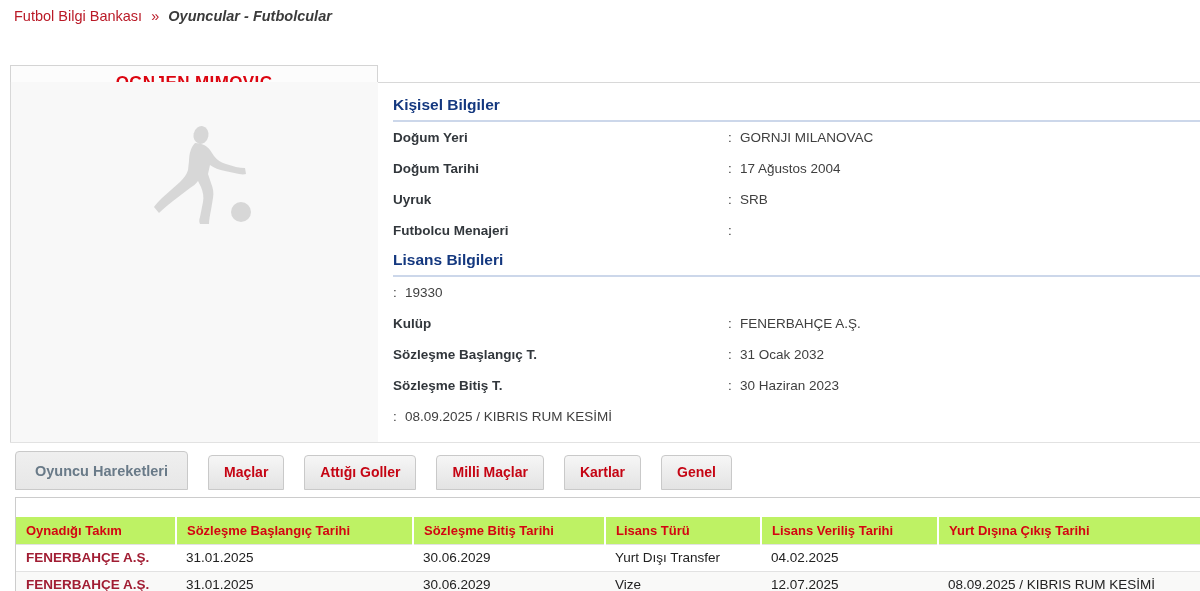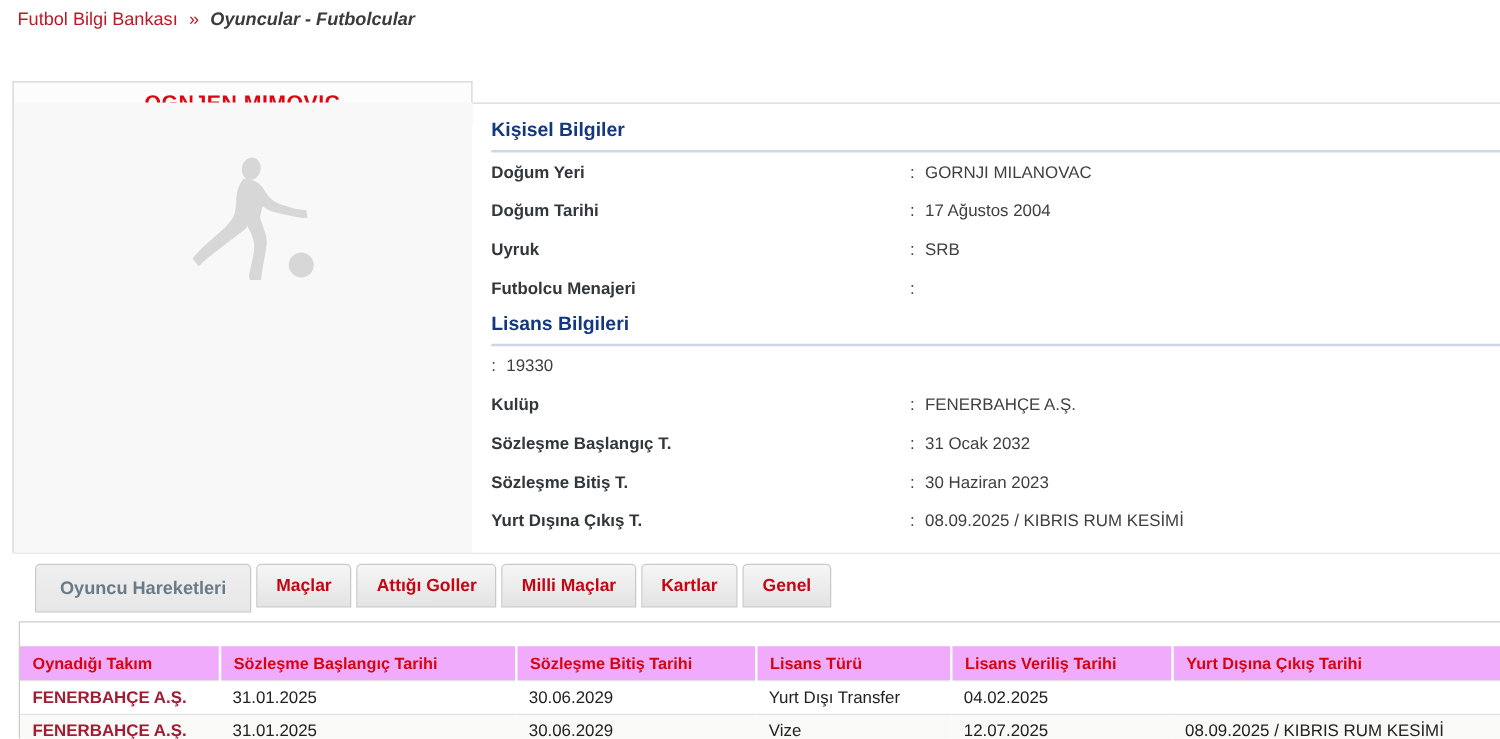--- a/index.html
+++ b/index.html
@@ -29,32 +29,32 @@
 
   .section-title { margin-top:13px; padding-bottom:6px; border-bottom:2px solid #ccd7ea;
                    color:#14387f; font-size:15.5px; font-weight:bold; }
   .section-title.second { margin-top:5px; }
   .field { height:31px; display:flex; align-items:center; font-size:13.5px; }
   .field .label { width:335px; font-weight:bold; color:#32373c; flex:none; }
   .field .colon { width:12px; color:#3f3f3f; flex:none; }
   .field .value { color:#3f3f3f; }
 
   
-  .tabs { position:absolute; left:28px; top:451px; display:flex; align-items:flex-start; gap:4px; }
+  .tabs { position:absolute; left:15px; top:451px; display:flex; align-items:flex-end; gap:20px; }
   .tab { background:linear-gradient(#f6f6f6,#e3e3e3); border:1px solid #c9c9c9;
          border-radius:4px 4px 0 0; padding:8px 15px 9px; font-size:14px; font-weight:bold;
          color:#c50413; cursor:pointer; white-space:nowrap; }
   .tab.active { background:linear-gradient(#efefef,#e7e7e7); color:#697a88;
                 padding:11px 19px 10px; font-size:14.5px; }
 
   
   .table-box { position:absolute; left:15px; top:497px; right:-3px; bottom:-3px;
                background:#fff; border:1px solid #ccc; padding-top:19px; }
   table { width:100%; border-collapse:collapse; table-layout:fixed; }
-  th { background:#f0abfc; color:#d40511; font-size:13px; font-weight:bold; text-align:left;
+  th { background:#bef264; color:#d40511; font-size:13px; font-weight:bold; text-align:left;
        height:27px; padding:0 4px 0 10px; border-left:2px solid #fff; }
   th:first-child { border-left:none; }
   td { font-size:13.5px; color:#222; height:27px; padding:0 4px 0 10px; white-space:nowrap; overflow:hidden; }
   tbody tr { border-top:1px solid #e2e2e2; background:#fff; }
   tbody tr:nth-child(2) { background:#f9f9f8; }
   td.team { color:#a11d33; font-weight:bold; cursor:pointer; }
   col.c1{width:160px} col.c2{width:237px} col.c3{width:192px}
   col.c4{width:156px} col.c5{width:177px}
 </style>
 </head>
@@ -124,21 +124,20 @@
         <span class="label">Sözleşme Başlangıç T.</span>
         <span class="colon">:</span>
         <span class="value">31 Ocak 2032</span>
       </div>
       <div class="field">
         <span class="label">Sözleşme Bitiş T.</span>
         <span class="colon">:</span>
         <span class="value">30 Haziran 2023</span>
       </div>
       <div class="field">
-        <span class="label">Yurt Dışına Çıkış T.</span>
         <span class="colon">:</span>
         <span class="value">08.09.2025 / KIBRIS RUM KESİMİ</span>
       </div>
     </div>
   </div>
 
   <div class="tabs">
     <div class="tab active">Oyuncu Hareketleri</div>
     <div class="tab">Maçlar</div>
     <div class="tab">Attığı Goller</div>

